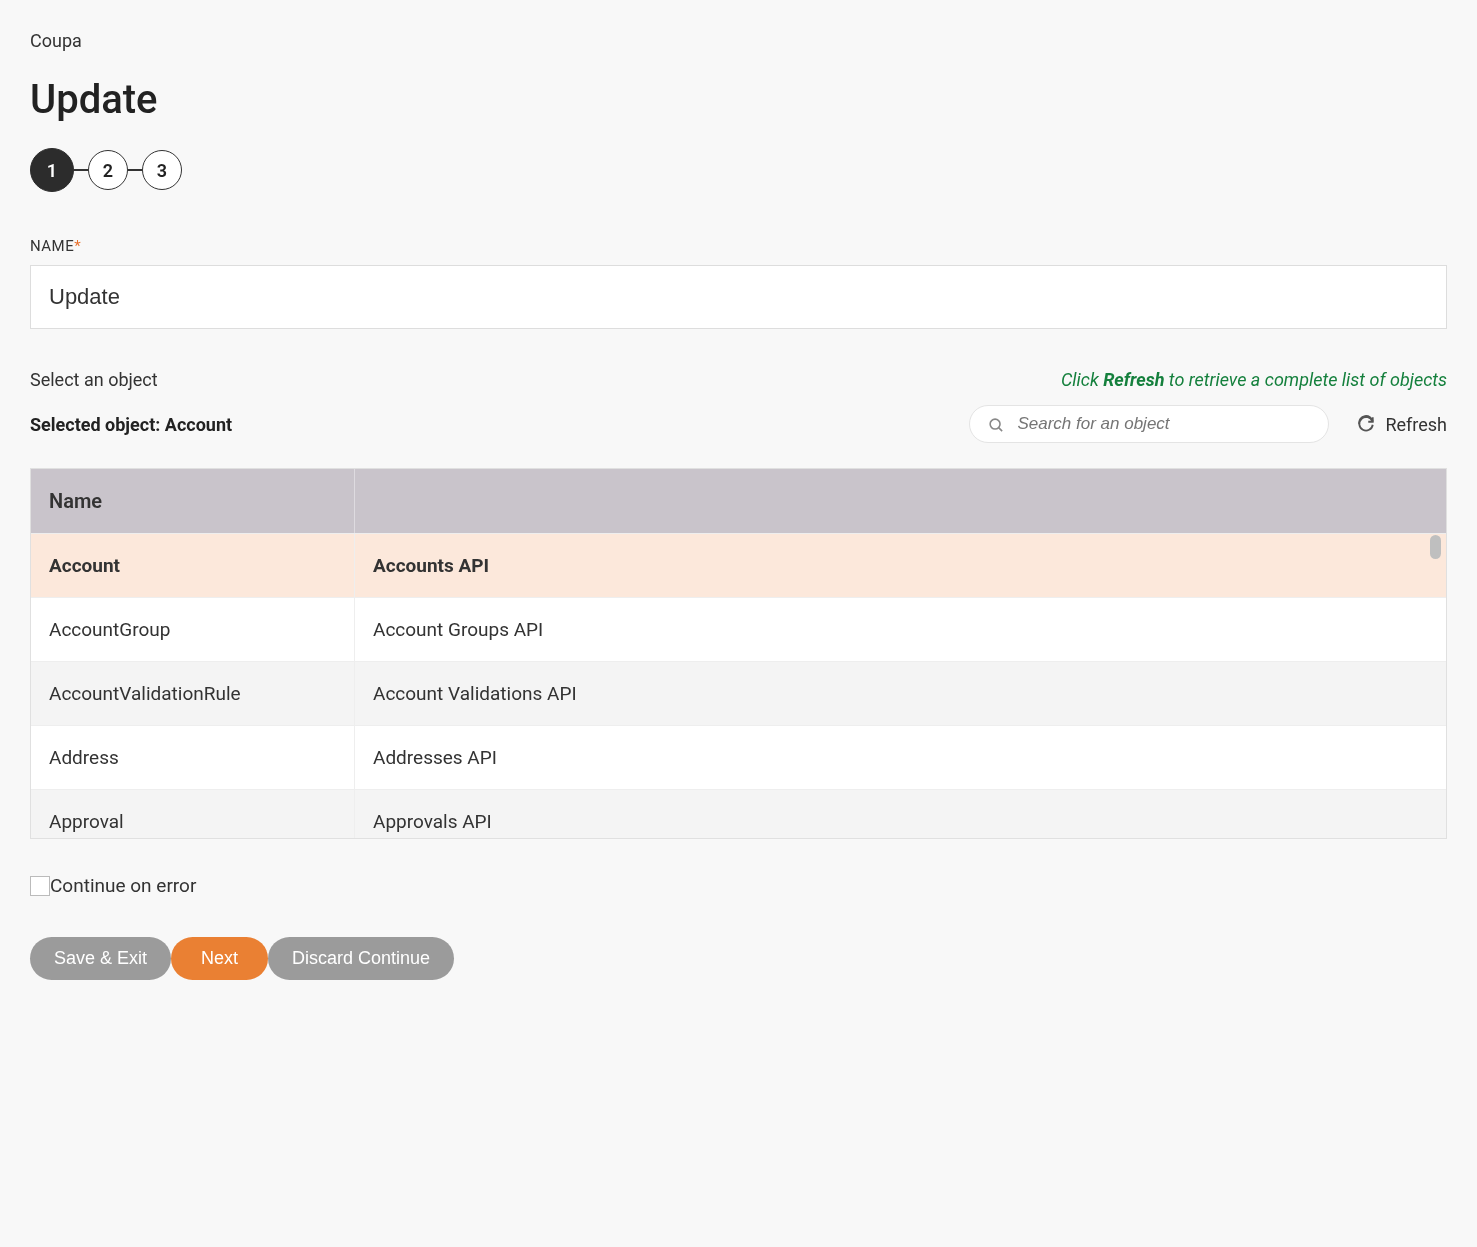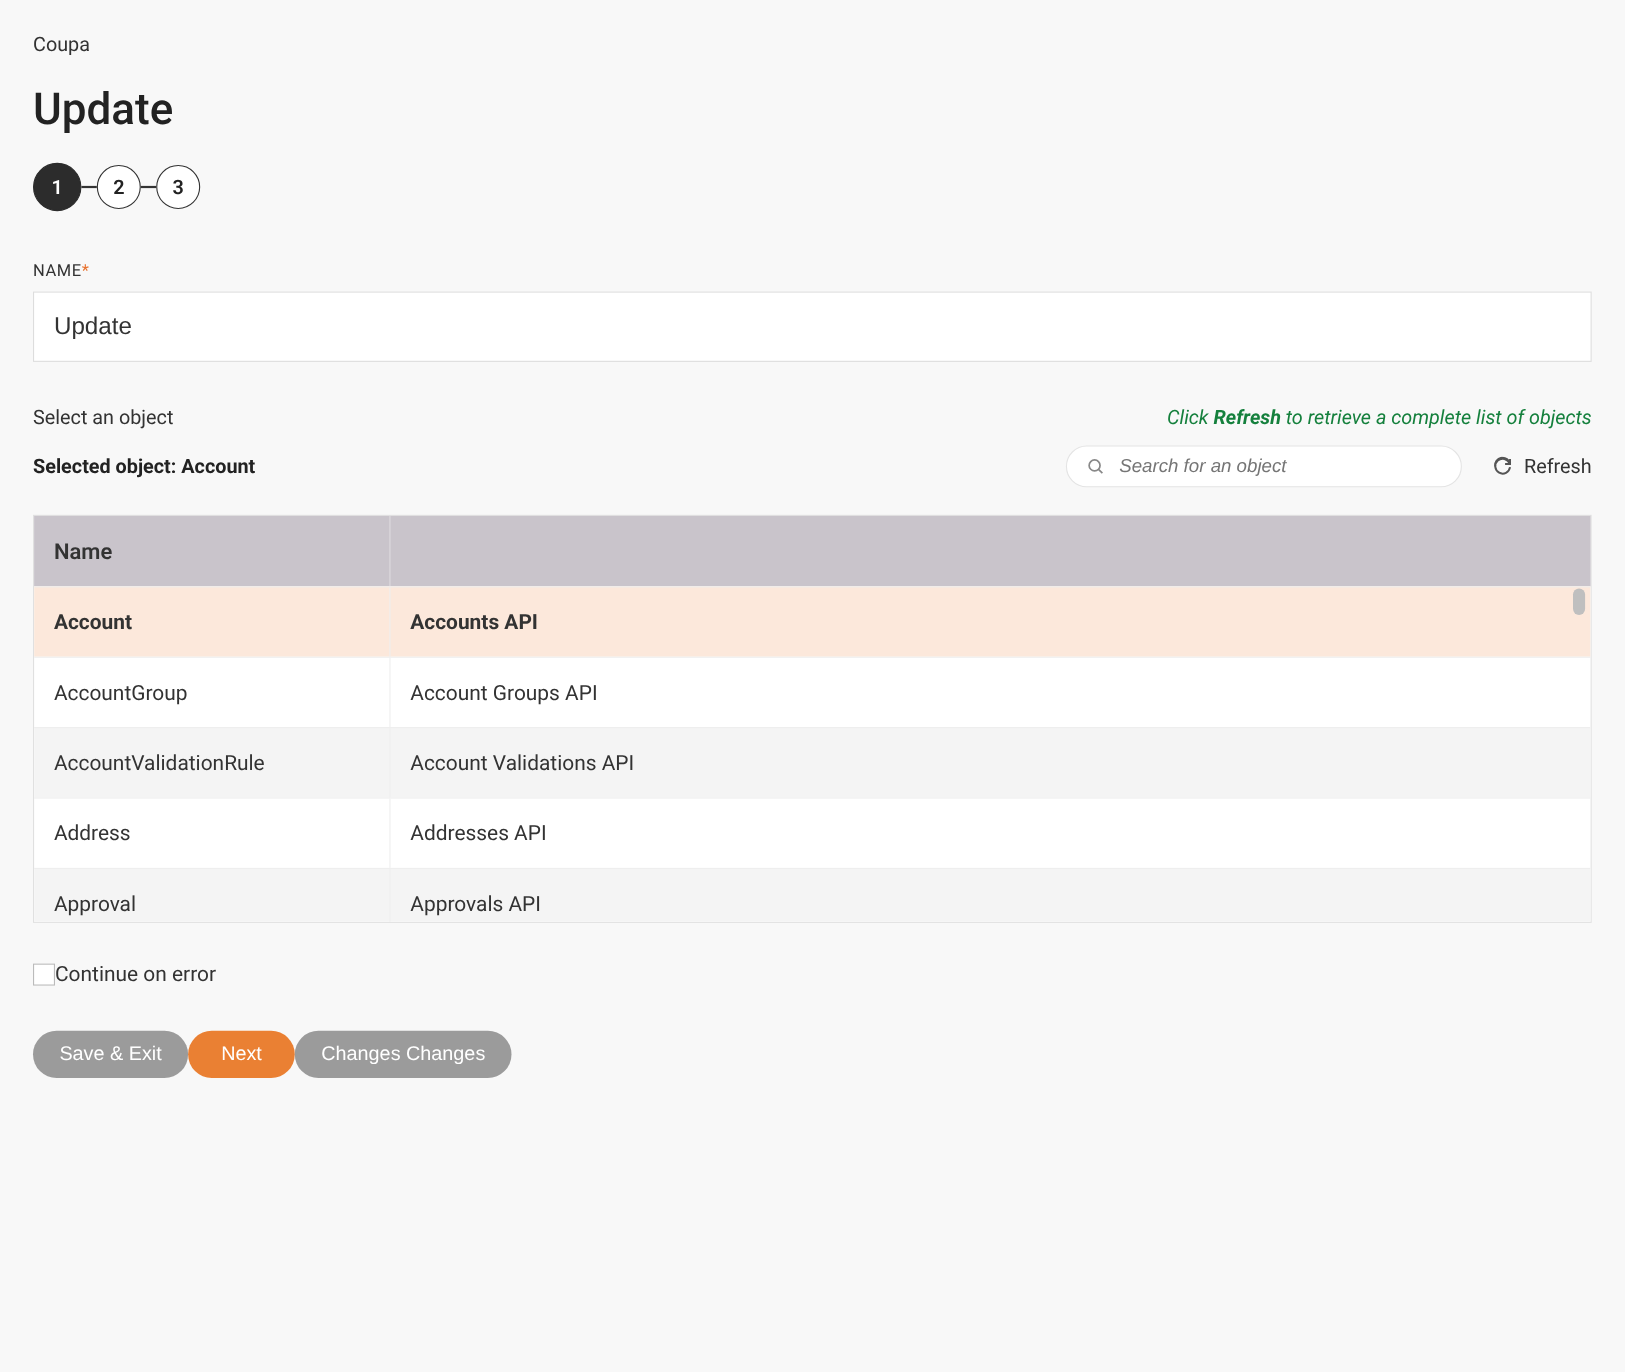--- a/index.html
+++ b/index.html
@@ -86,21 +86,21 @@
     }
     .selected-obj { font-size: 18px; color: #222; }
     .selected-obj b { font-weight: 700; }
     .right-controls {
       display: flex;
       align-items: center;
       gap: 28px;
     }
     .search-wrap {
       display: flex;
-      align-items: center;
+      align-items: flex-end;
       background: #fff;
       border: 1px solid #e4e4e4;
       border-radius: 22px;
       padding: 8px 18px;
       width: 360px;
     }
     .search-wrap svg { flex-shrink: 0; }
     .search-input {
       border: none;
       outline: none;
@@ -270,17 +270,17 @@
 </div>
 
 <div class="checkbox-row">
   <div class="checkbox"></div>
   <span class="checkbox-label">Continue on error</span>
 </div>
 
 <div class="button-row">
   <button class="btn btn-gray">Save &amp; Exit</button>
   <button class="btn btn-orange">Next</button>
-  <button class="btn btn-gray">Changes Changes</button>
+  <button class="btn btn-gray">Discard Continue</button>
 </div>
 
 
 
 
 </body></html>

